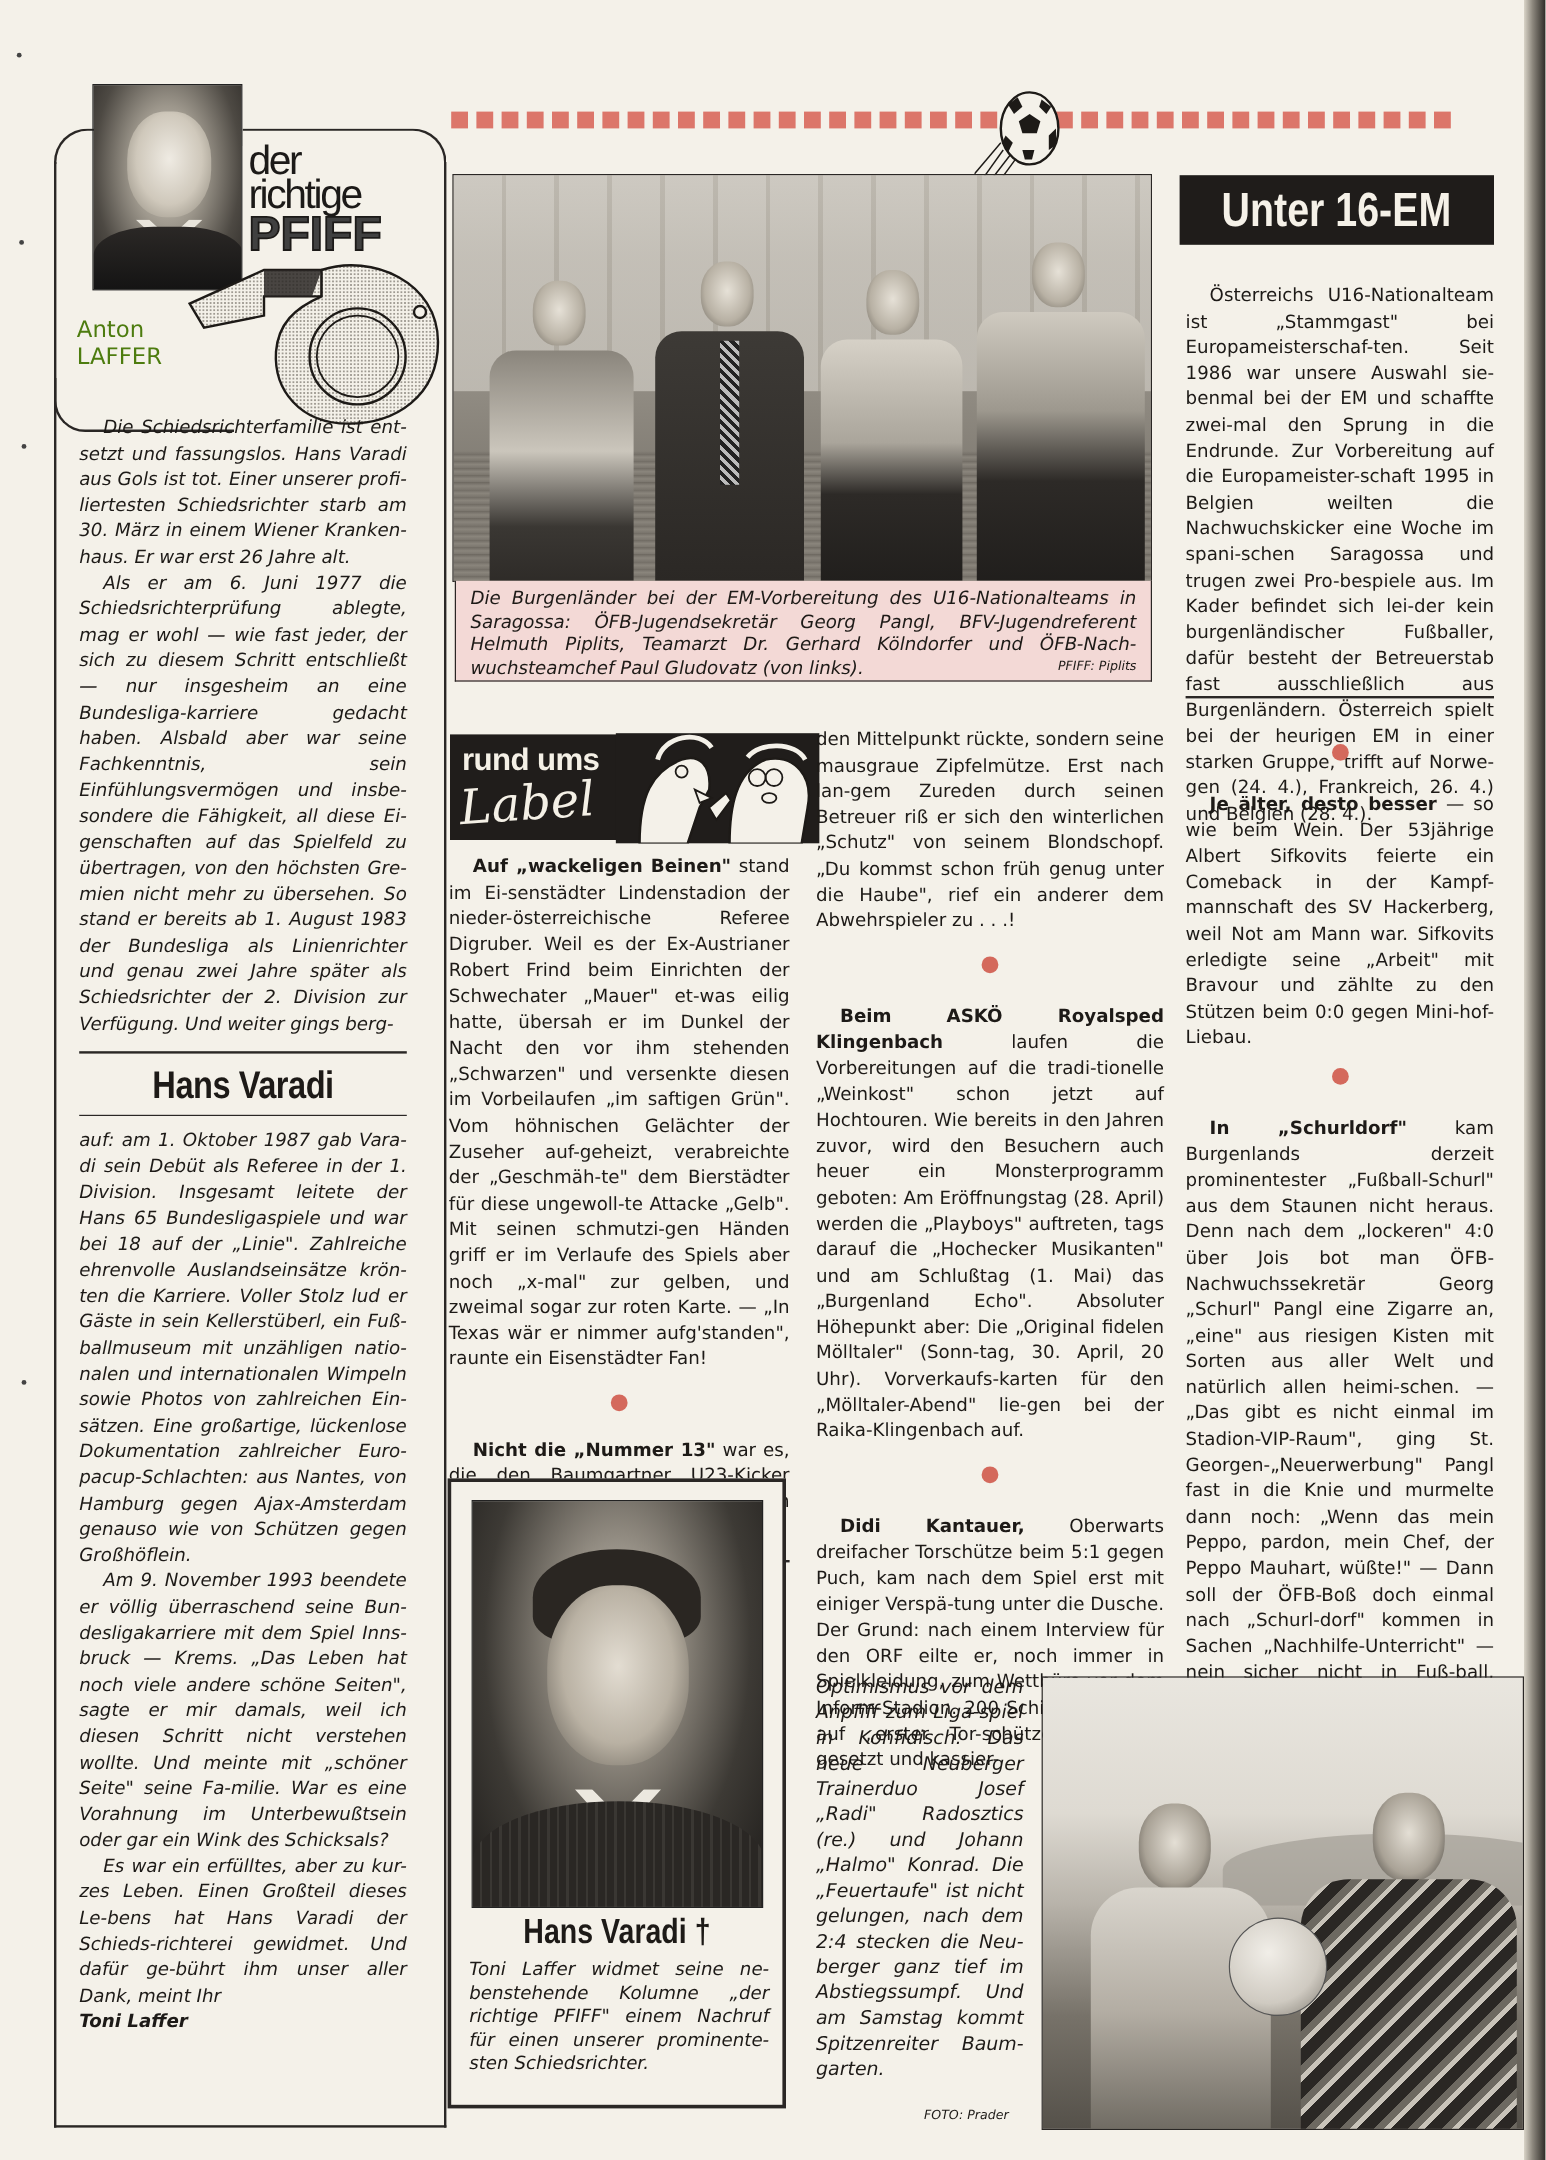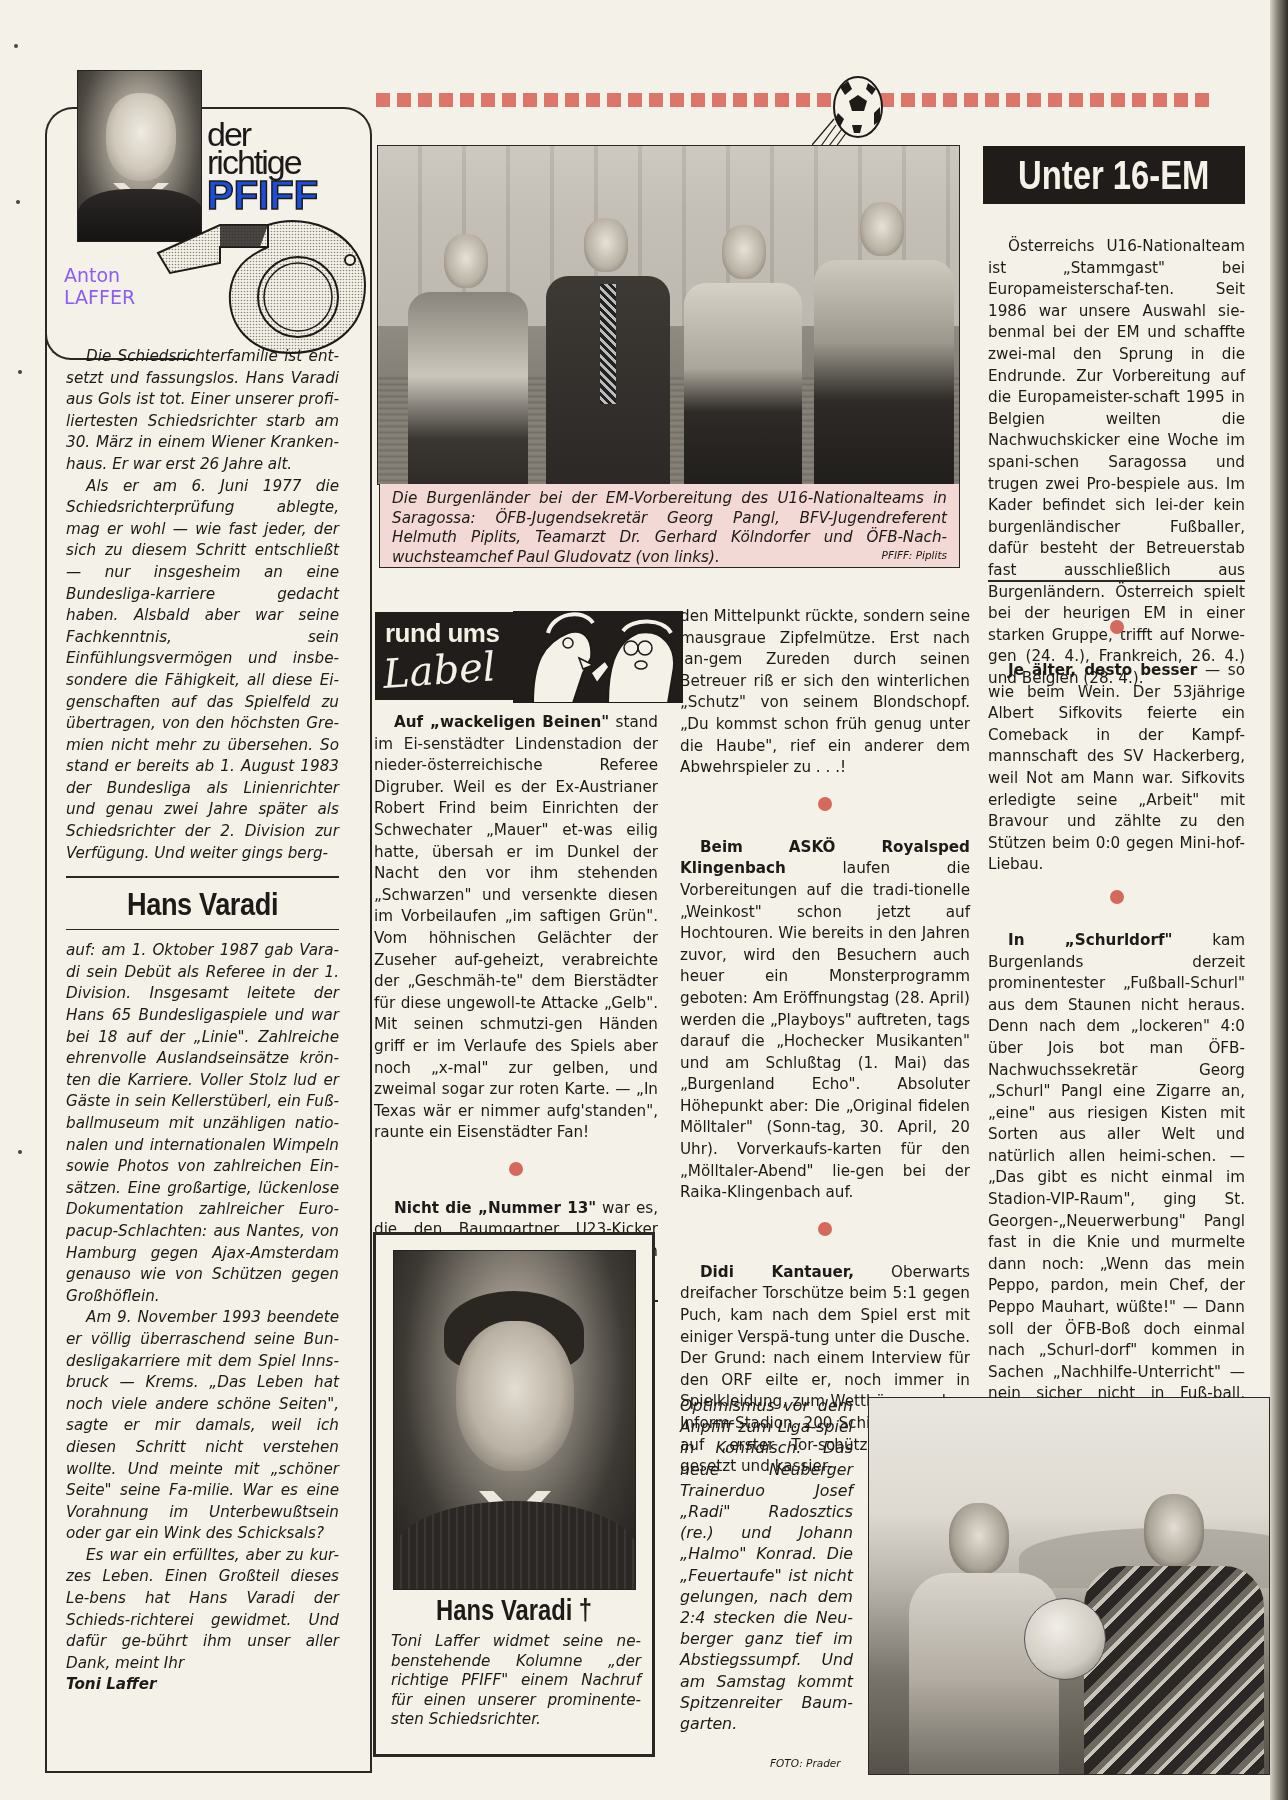--- a/index.html
+++ b/index.html
@@ -21,23 +21,23 @@
     background: radial-gradient(ellipse at 50% 40%, #d8d2c6 0%, #9d978c 35%, #4d4943 70%, #2a2724 100%);
     border: 1px solid #222; overflow: hidden; }
   .author-photo .face { position: absolute; left: 28px; top: 22px; width: 70px; height: 88px; border-radius: 45%;
     background: radial-gradient(ellipse at 50% 45%, #efebe3 0%, #cfc8bb 55%, #8a8478 100%); }
   .author-photo .shirt { position: absolute; left: 0; top: 118px; width: 125px; height: 60px;
     background: linear-gradient(180deg, #2b2826, #111); border-radius: 40% 40% 0 0; }
   .author-photo .collar { position: absolute; left: 35px; top: 112px; width: 56px; height: 26px;
     background: #e9e5dc; clip-path: polygon(0 0, 50% 100%, 100% 0, 80% 0, 50% 60%, 20% 0); }
   .column-logo { left: 207px; top: 120px; width: 145px; }
   .logo-der, .logo-richtige { font-family: "Liberation Sans", sans-serif; font-size: 34px; line-height: 28px; letter-spacing: -2px; font-weight: 400; color: #1c1a18; }
-  .logo-pfiff { font-family: "Liberation Sans", sans-serif; font-size: 40px; line-height: 38px; font-weight: 900; letter-spacing: 0px; color: #1d4ed8; -webkit-text-stroke: 1.5px #1c1a18; }
+  .logo-pfiff { font-family: "Liberation Sans", sans-serif; font-size: 40px; line-height: 38px; font-weight: 900; letter-spacing: 0px; color: #404040; -webkit-text-stroke: 1.5px #1c1a18; }
   .whistle { left: 150px; top: 215px; width: 220px; height: 140px; }
-  .author-name { left: 64px; top: 264px; font-family: "DejaVu Sans", sans-serif; font-size: 19px; line-height: 22px; color: #8b5cf6; }
+  .author-name { left: 64px; top: 264px; font-family: "DejaVu Sans", sans-serif; font-size: 19px; line-height: 22px; color: #4d7c0f; }
   .left-text { left: 66px; top: 346px; width: 273px; }
   .left-text p { font-style: italic; }
   .hr { height: 1.5px; background: #2a2725; }
   .section-head { font-family: "Liberation Sans", sans-serif; font-weight: 700; font-size: 32px; letter-spacing: -0.5px; text-align: center; transform: scaleX(0.85); transform-origin: center; }
   .left-signoff { font-weight: 700; font-style: italic; }
 
   
   .dashbar { left: 376px; top: 93px; width: 880px; height: 14px; display: flex; gap: 7px; }
   .dashbar span { flex: 0 0 14px; height: 14px; background: #d9685c; opacity: 0.9; }
   .soccer-ball { left: 812px; top: 75px; width: 72px; height: 80px; }

